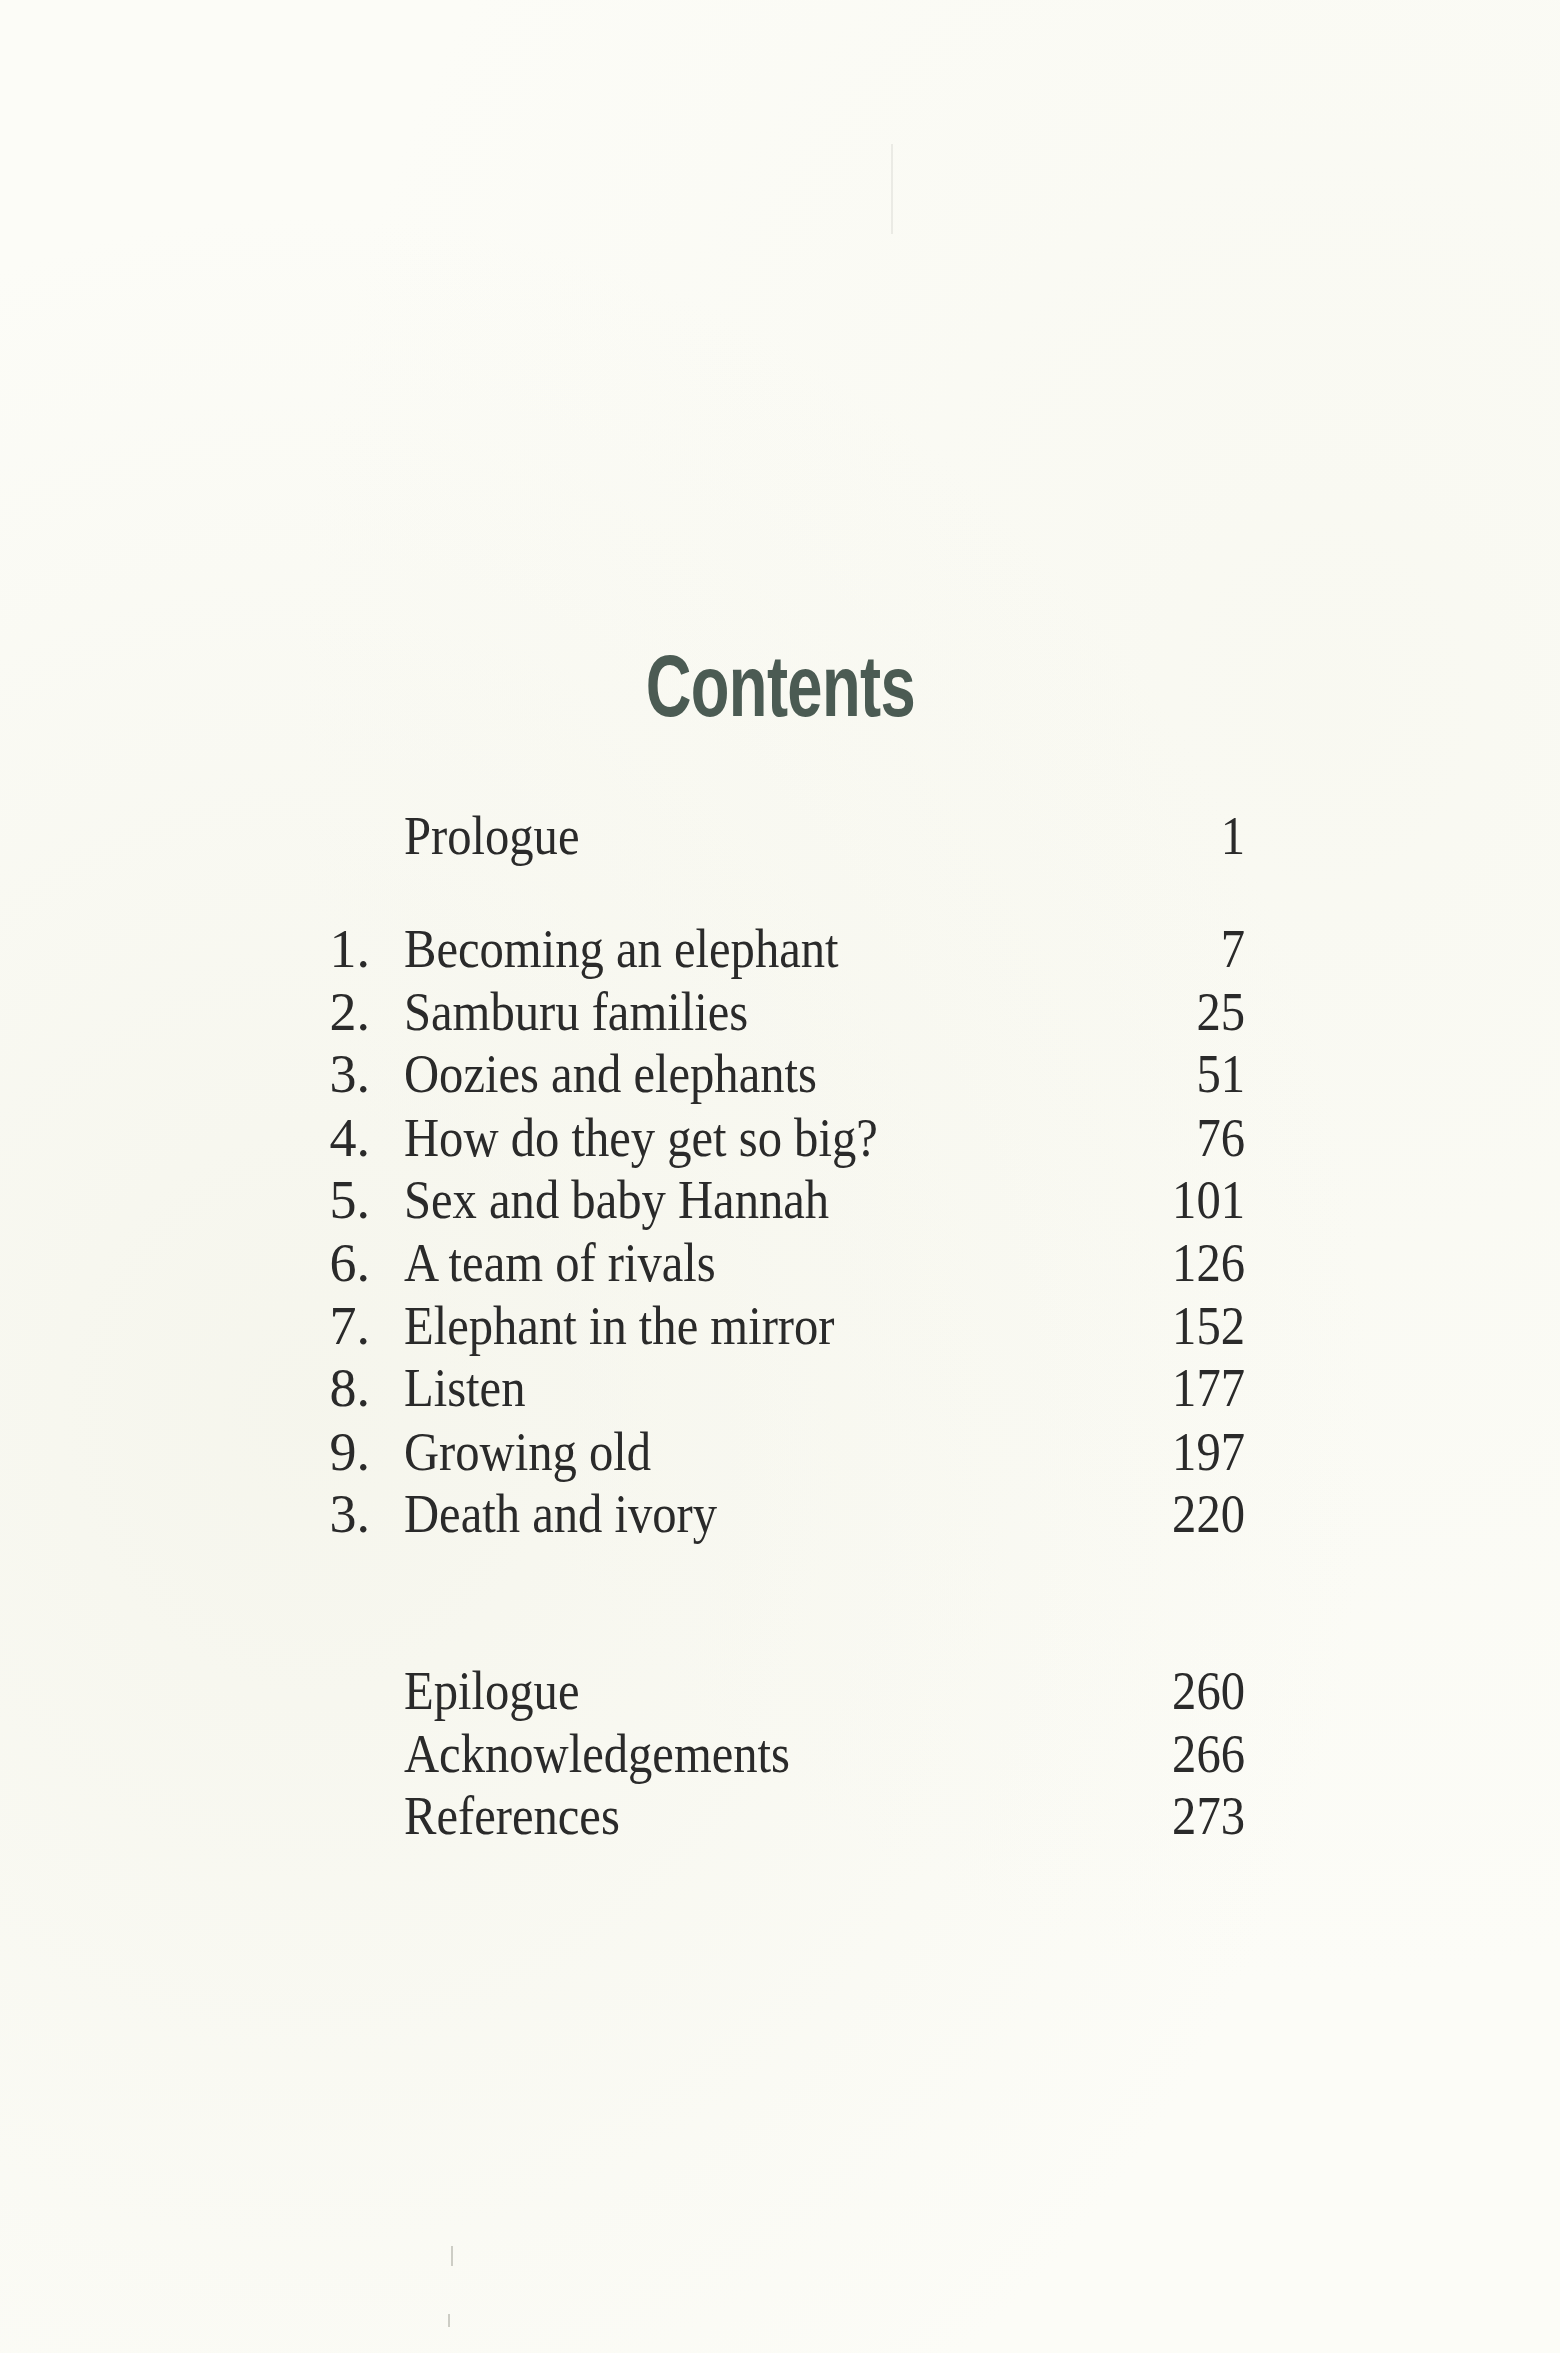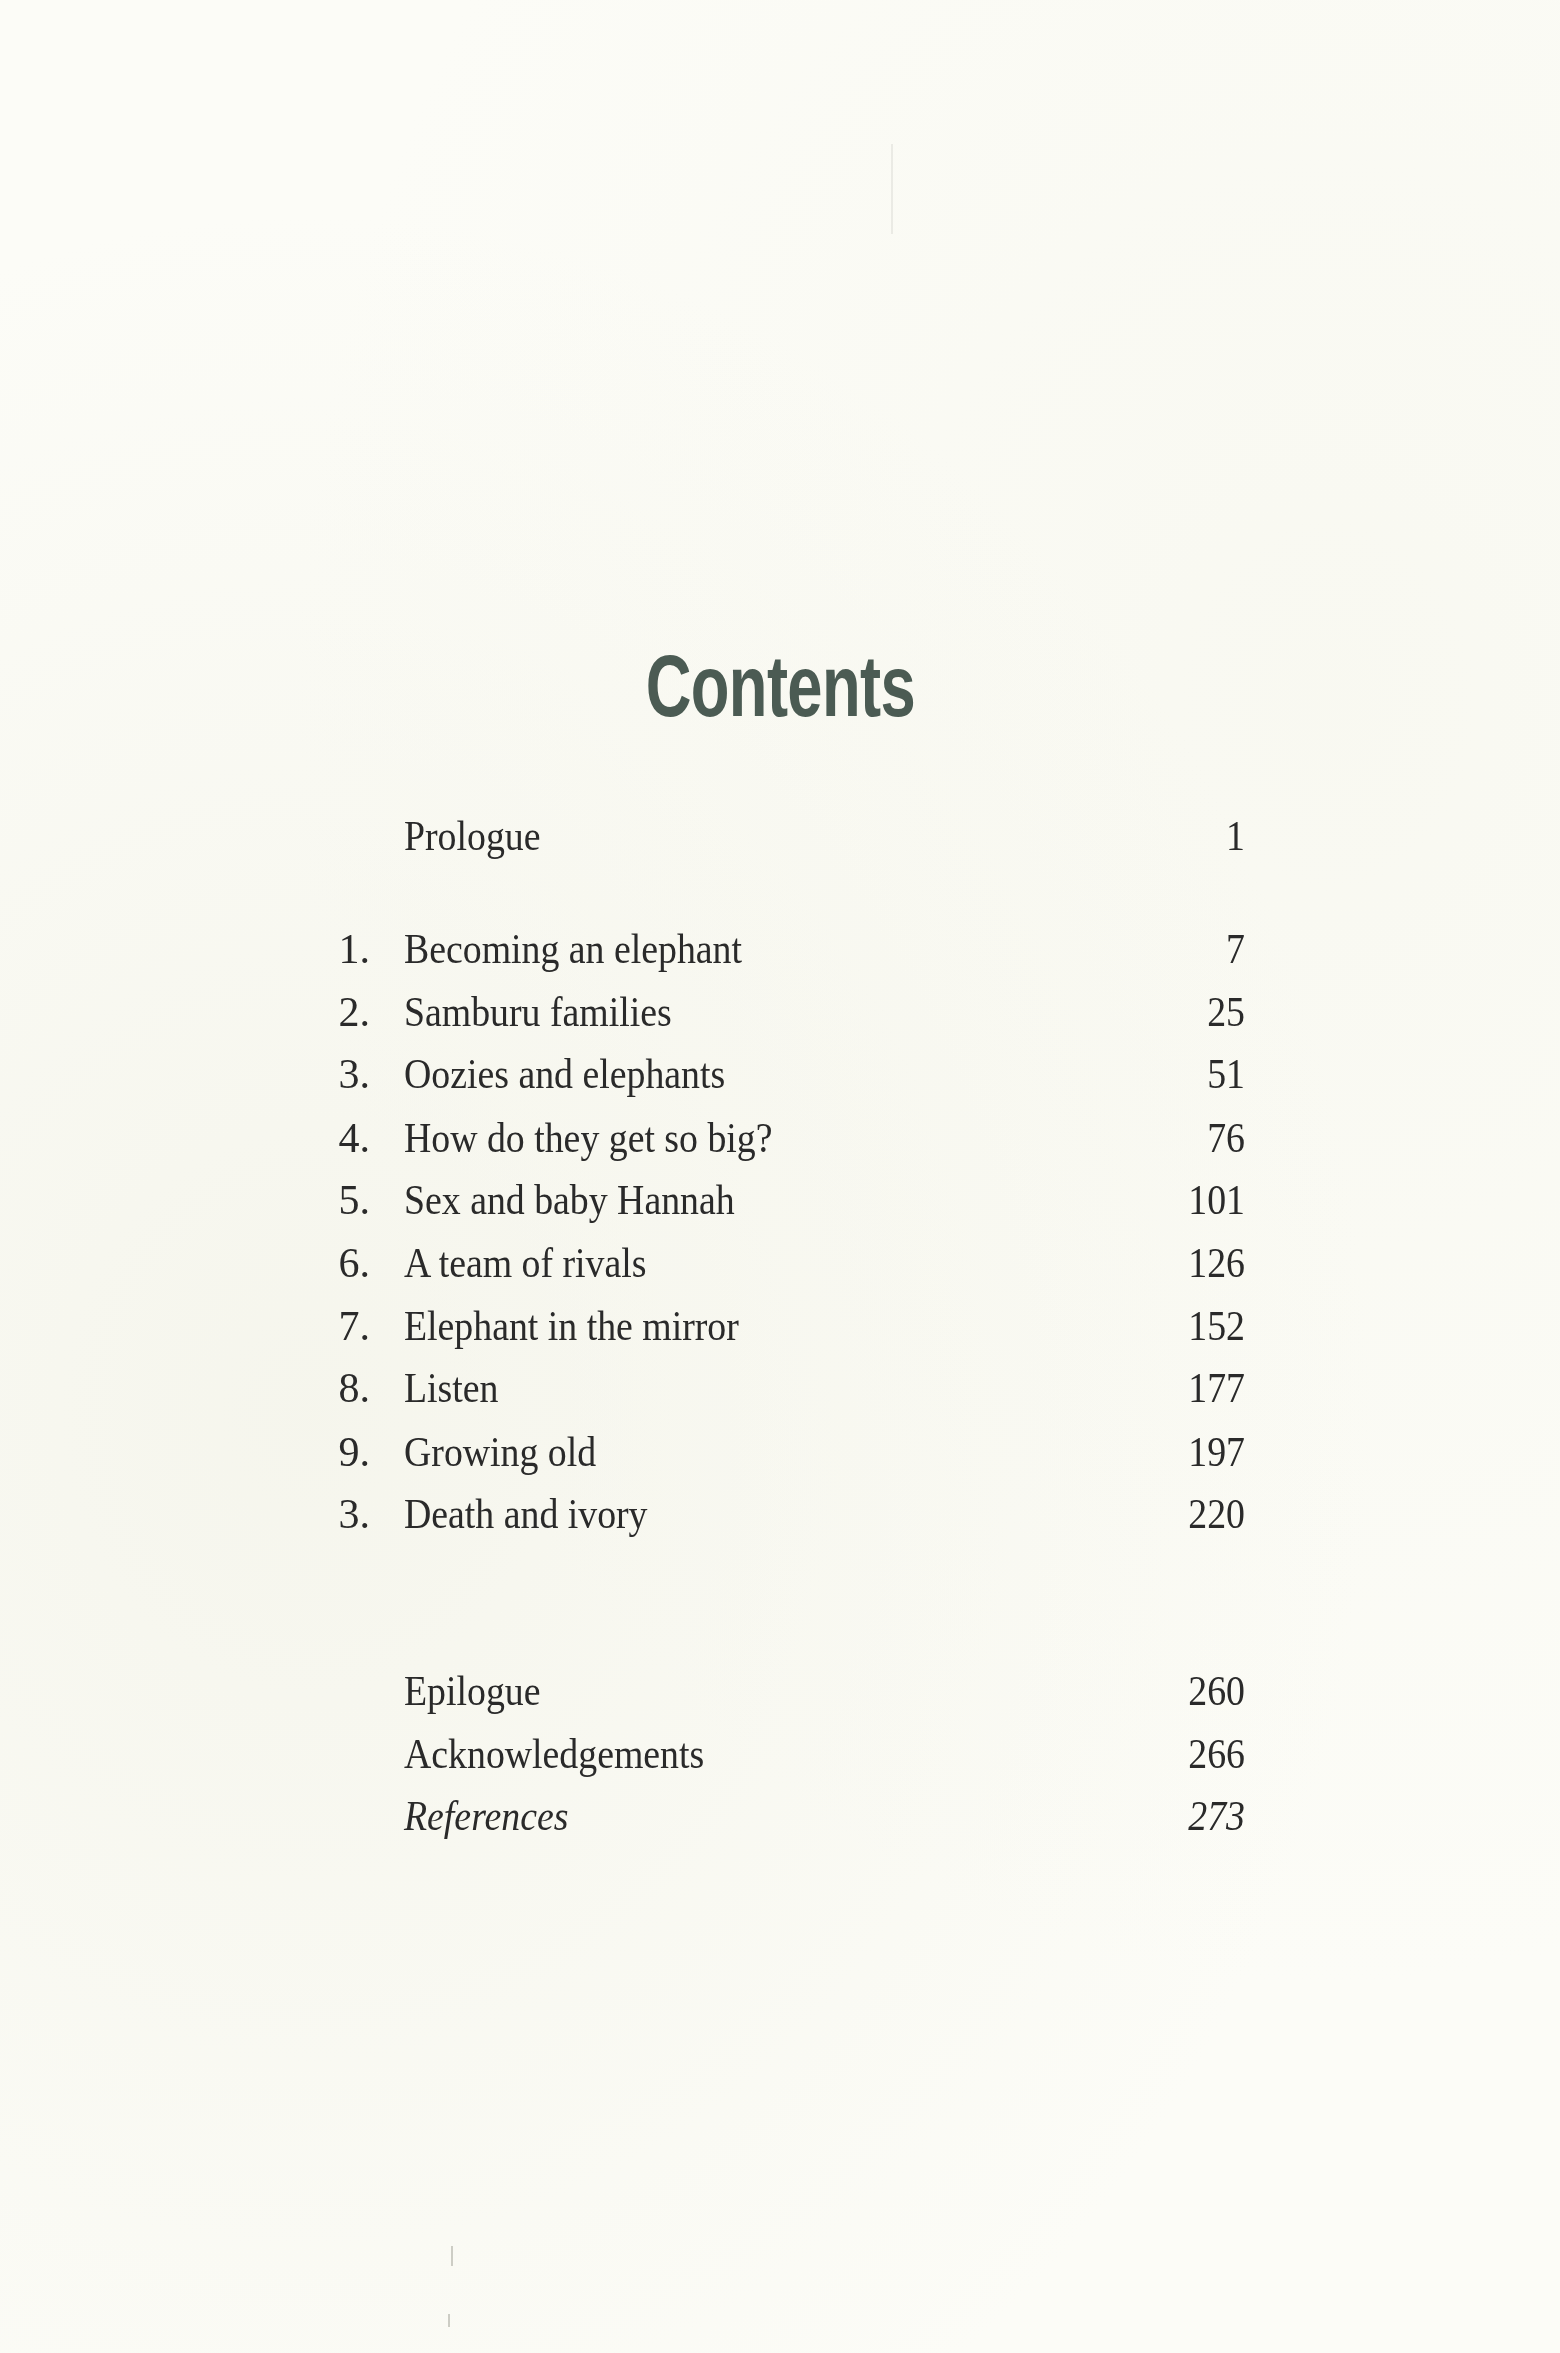--- a/index.html
+++ b/index.html
@@ -44,21 +44,21 @@
       left: 0;
       top: 0;
       width: 1561px;
       height: 2354px;
     }
     .toc-row {
       position: absolute;
       left: 0;
       width: 1561px;
       height: 54px;
-      font-size: 42px;
+      font-size: 54px;
       line-height: 54px;
     }
     .toc-num {
       position: absolute;
       right: 1191px; 
       top: 0;
       text-align: right;
       white-space: nowrap;
     }
     .toc-title {
@@ -153,21 +153,21 @@
   <div class="toc-row" style="top:1664px;">
     <span class="toc-num"></span>
     <span class="toc-title">Epilogue</span>
     <span class="toc-page">260</span>
   </div>
   <div class="toc-row" style="top:1727px;">
     <span class="toc-num"></span>
     <span class="toc-title">Acknowledgements</span>
     <span class="toc-page">266</span>
   </div>
-  <div class="toc-row" style="top:1789px;font-style:italic;">
+  <div class="toc-row" style="top:1789px;">
     <span class="toc-num"></span>
     <span class="toc-title">References</span>
     <span class="toc-page">273</span>
   </div>
 </div>
 
 <div class="scan-mark" style="left:451px; top:2246px; height:20px;"></div>
 <div class="scan-mark" style="left:448px; top:2314px; height:12.6px;"></div>
 <div class="scan-mark" style="left:891px; top:144px; height:90px; background:rgba(150,150,140,0.15);"></div>
 

